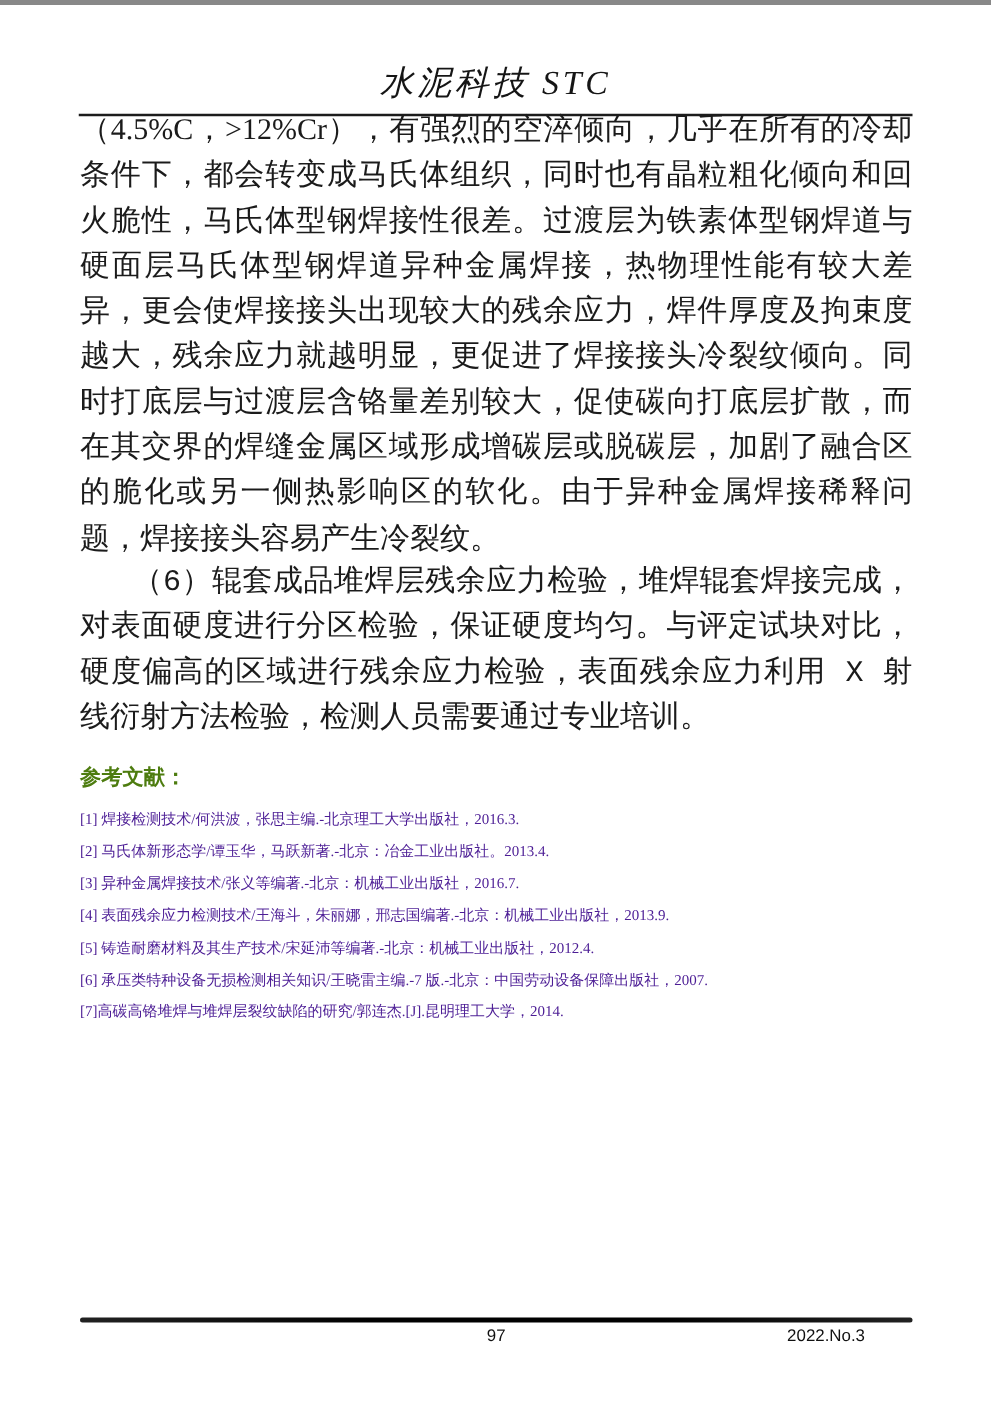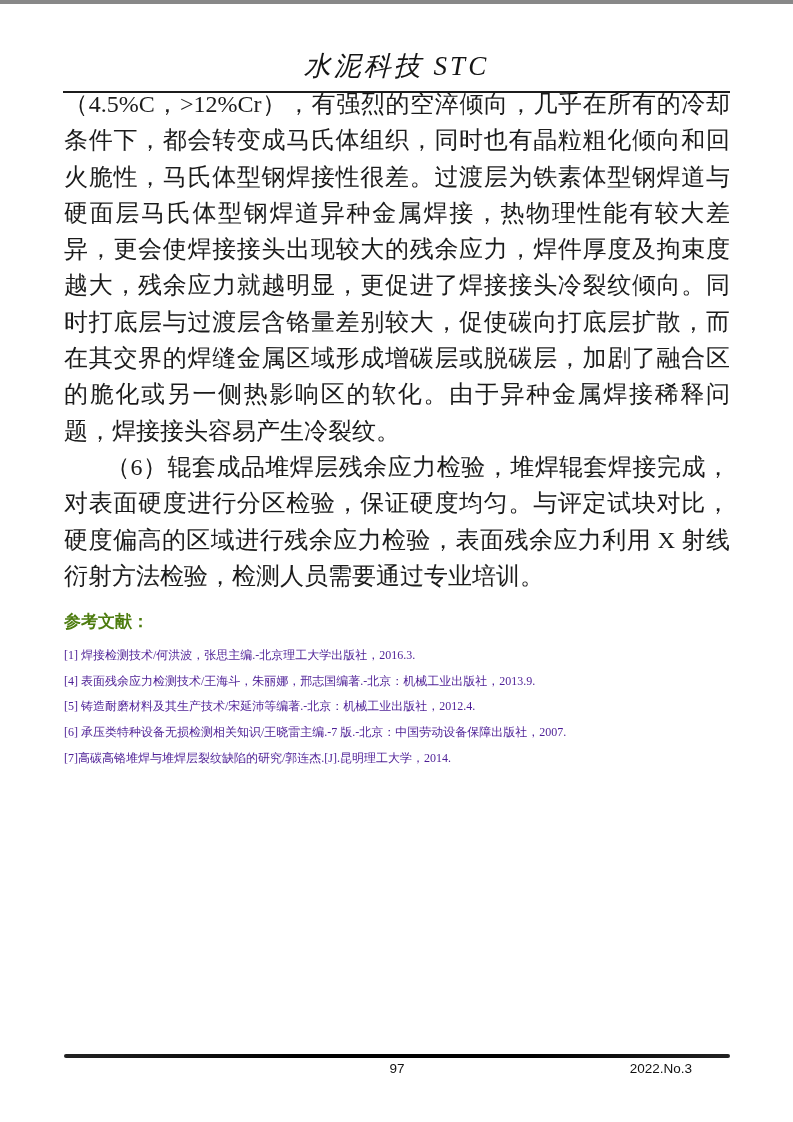--- a/index.html
+++ b/index.html
@@ -48,20 +48,21 @@
   .body-text p {
     margin: 0;
     font-size: 24px;
     line-height: 36.3px;
     text-align: justify;
     text-justify: inter-ideograph;
     color: #1b1b1b;
   }
   .body-text p.indented {
     text-indent: 1.75em;
+    font-family: Liberation Mono, monospace;
   }
   
   .references {
     position: absolute;
     top: 606px;
     left: 64px;
     width: 672px;
   }
   .references-heading {
     margin: 0 0 10px 0;
@@ -123,20 +124,22 @@
 
   <div class="body-text">
     <p>（4.5%C，&gt;12%Cr），有强烈的空淬倾向，几乎在所有的冷却条件下，都会转变成马氏体组织，同时也有晶粒粗化倾向和回火脆性，马氏体型钢焊接性很差。过渡层为铁素体型钢焊道与硬面层马氏体型钢焊道异种金属焊接，热物理性能有较大差异，更会使焊接接头出现较大的残余应力，焊件厚度及拘束度越大，残余应力就越明显，更促进了焊接接头冷裂纹倾向。同时打底层与过渡层含铬量差别较大，促使碳向打底层扩散，而在其交界的焊缝金属区域形成增碳层或脱碳层，加剧了融合区的脆化或另一侧热影响区的软化。由于异种金属焊接稀释问题，焊接接头容易产生冷裂纹。</p>
     <p class="indented">（6）辊套成品堆焊层残余应力检验，堆焊辊套焊接完成，对表面硬度进行分区检验，保证硬度均匀。与评定试块对比，硬度偏高的区域进行残余应力检验，表面残余应力利用 X 射线衍射方法检验，检测人员需要通过专业培训。</p>
   </div>
 
   <div class="references">
     <h3 class="references-heading">参考文献：</h3>
     <ol>
       <li>[1] 焊接检测技术/何洪波，张思主编.-北京理工大学出版社，2016.3.</li>
+      <li>[2] 马氏体新形态学/谭玉华，马跃新著.-北京：冶金工业出版社。2013.4.</li>
+      <li>[3] 异种金属焊接技术/张义等编著.-北京：机械工业出版社，2016.7.</li>
       <li>[4] 表面残余应力检测技术/王海斗，朱丽娜，邢志国编著.-北京：机械工业出版社，2013.9.</li>
       <li>[5] 铸造耐磨材料及其生产技术/宋延沛等编著.-北京：机械工业出版社，2012.4.</li>
       <li>[6] 承压类特种设备无损检测相关知识/王晓雷主编.-7 版.-北京：中国劳动设备保障出版社，2007.</li>
       <li>[7]高碳高铬堆焊与堆焊层裂纹缺陷的研究/郭连杰.[J].昆明理工大学，2014.</li>
     </ol>
   </div>
 
   <div class="footer-rule"></div>
   <div class="footer-row">
     <span class="page-number">97</span>

